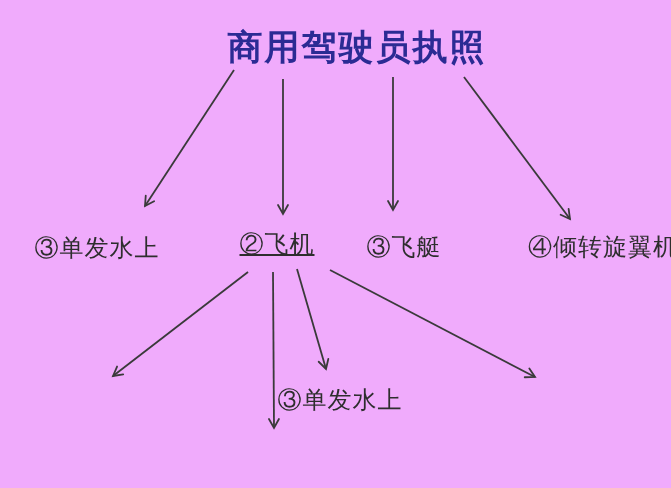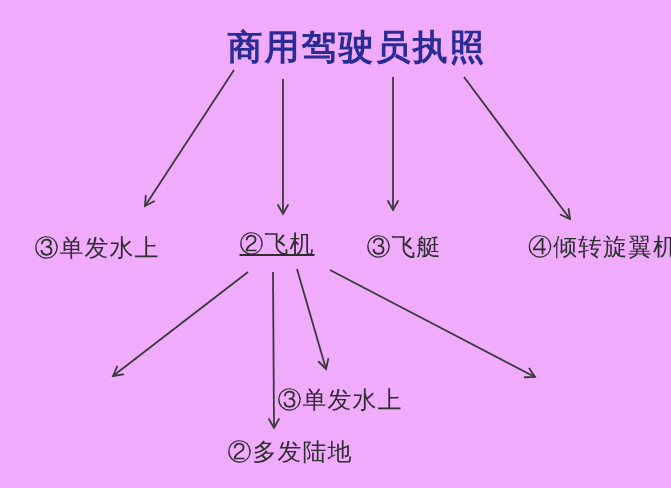--- a/index.html
+++ b/index.html
@@ -74,16 +74,15 @@
     </g>
   </svg>
 
   <div class="title">商用驾驶员执照</div>
 
   <div class="node n-heli">③单发水上</div>
   <div class="node n-plane">②飞机</div>
   <div class="node n-airship">③飞艇</div>
   <div class="node n-tilt">④倾转旋翼机</div>
 
-  <div class="node m-mel">②多发陆地</div>
   <div class="node m-ses">③单发水上</div>
 
 </div>
 
 </body></html>

